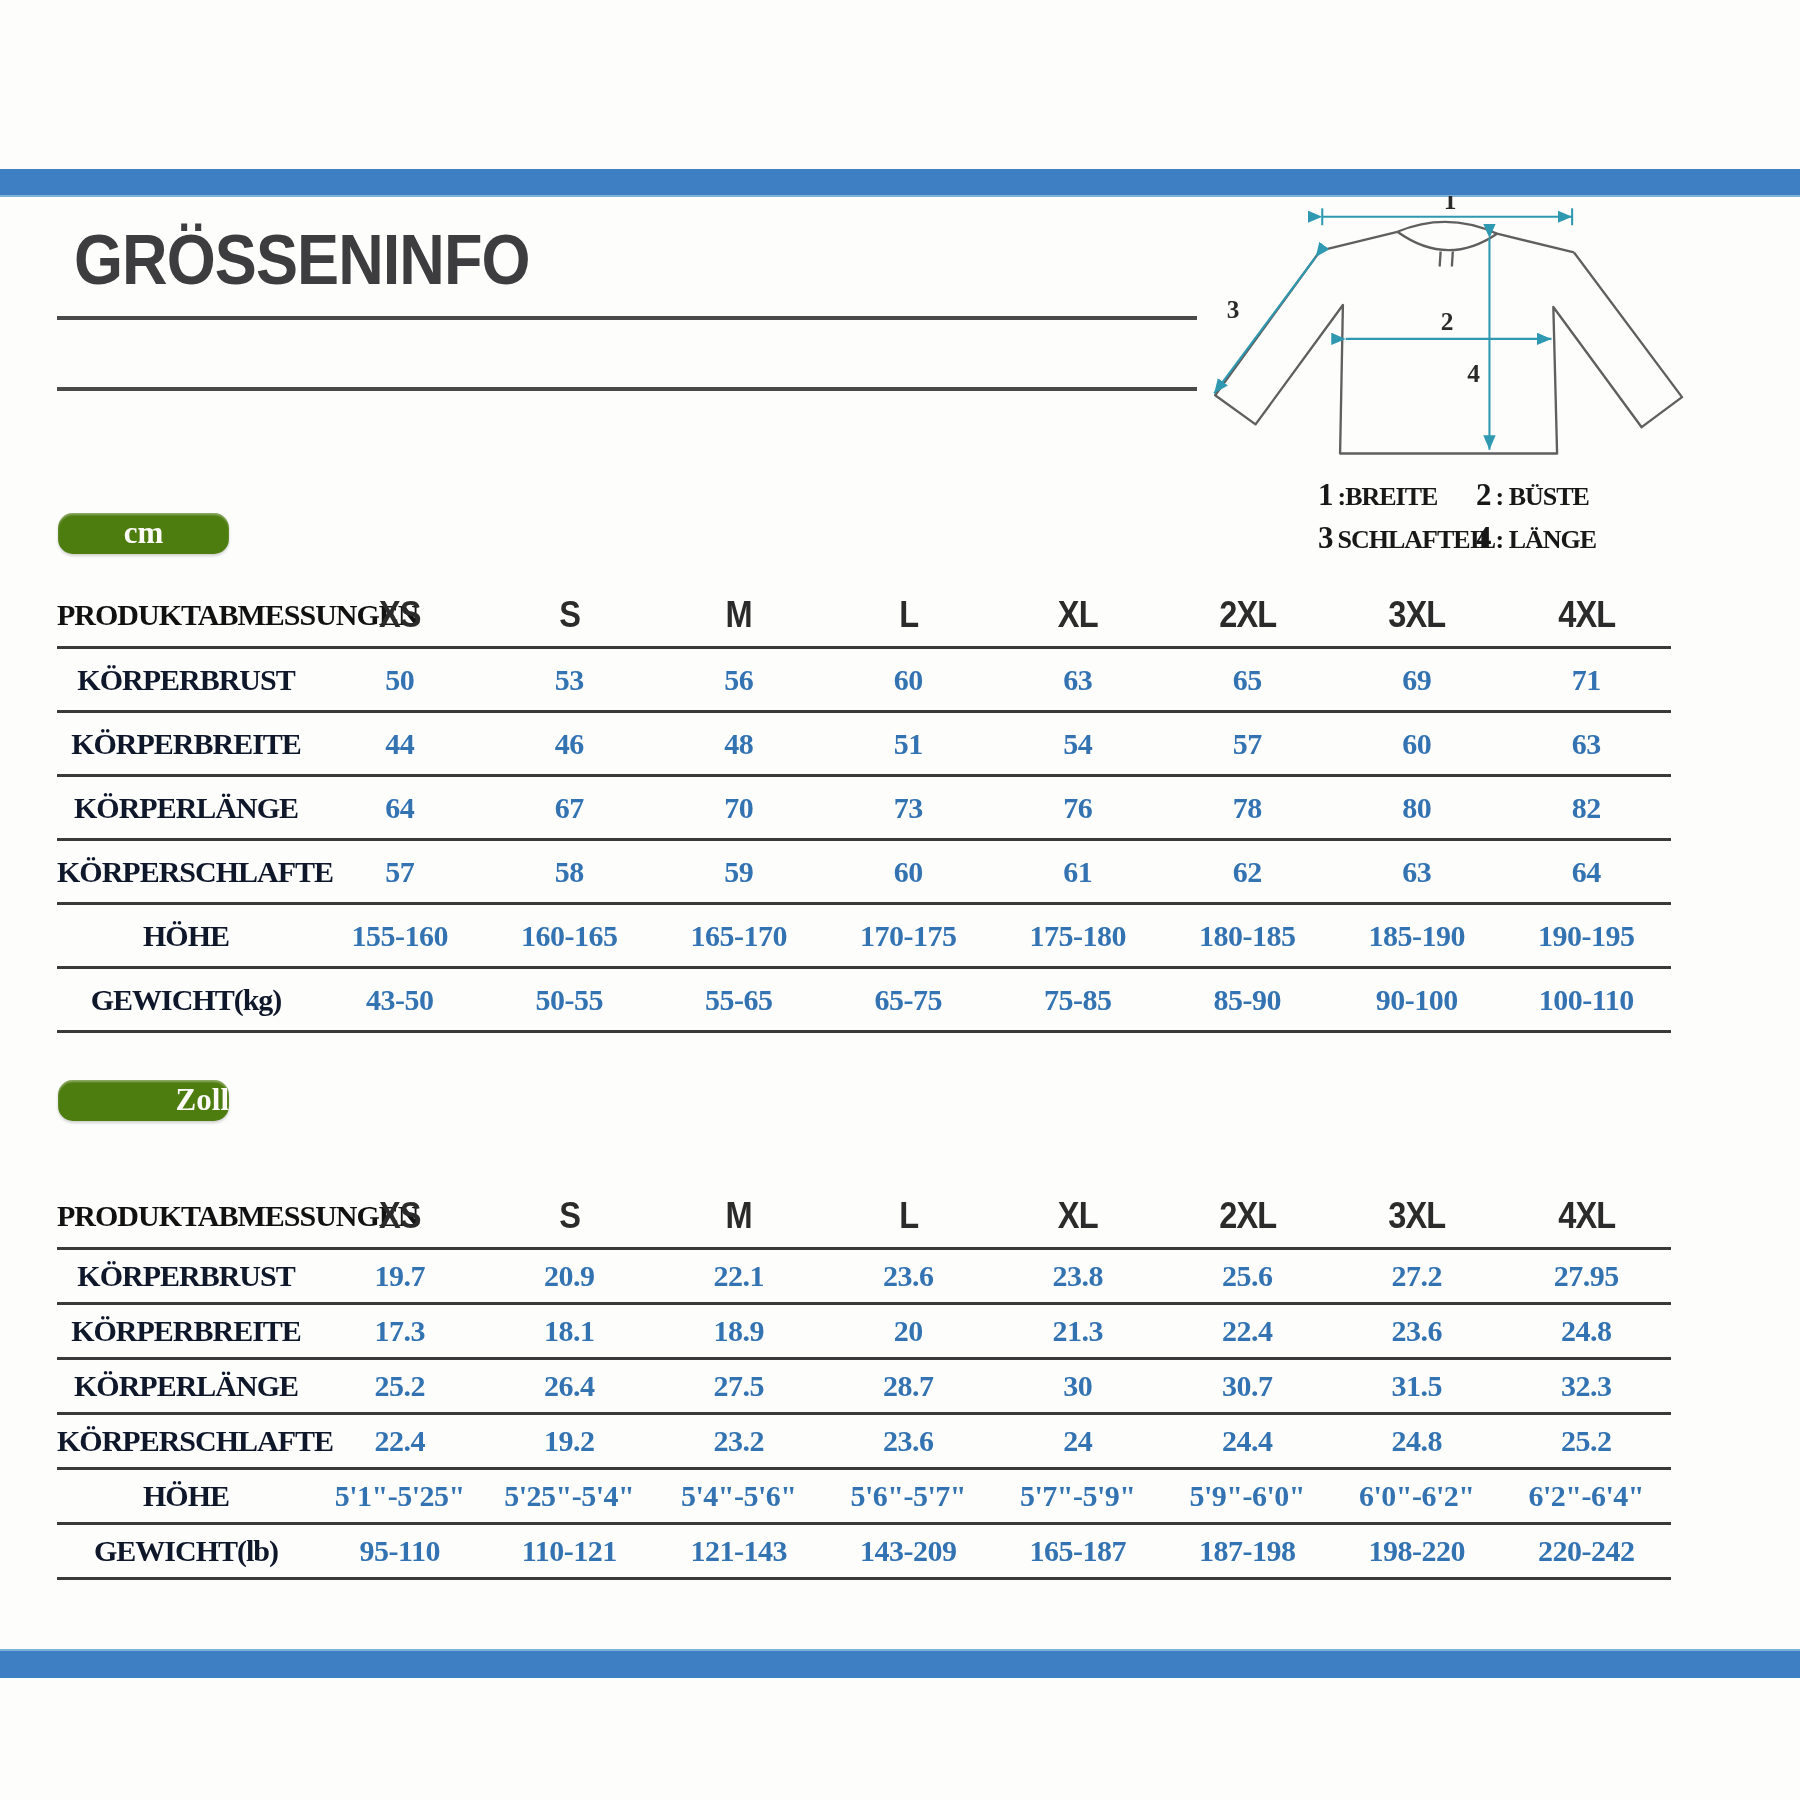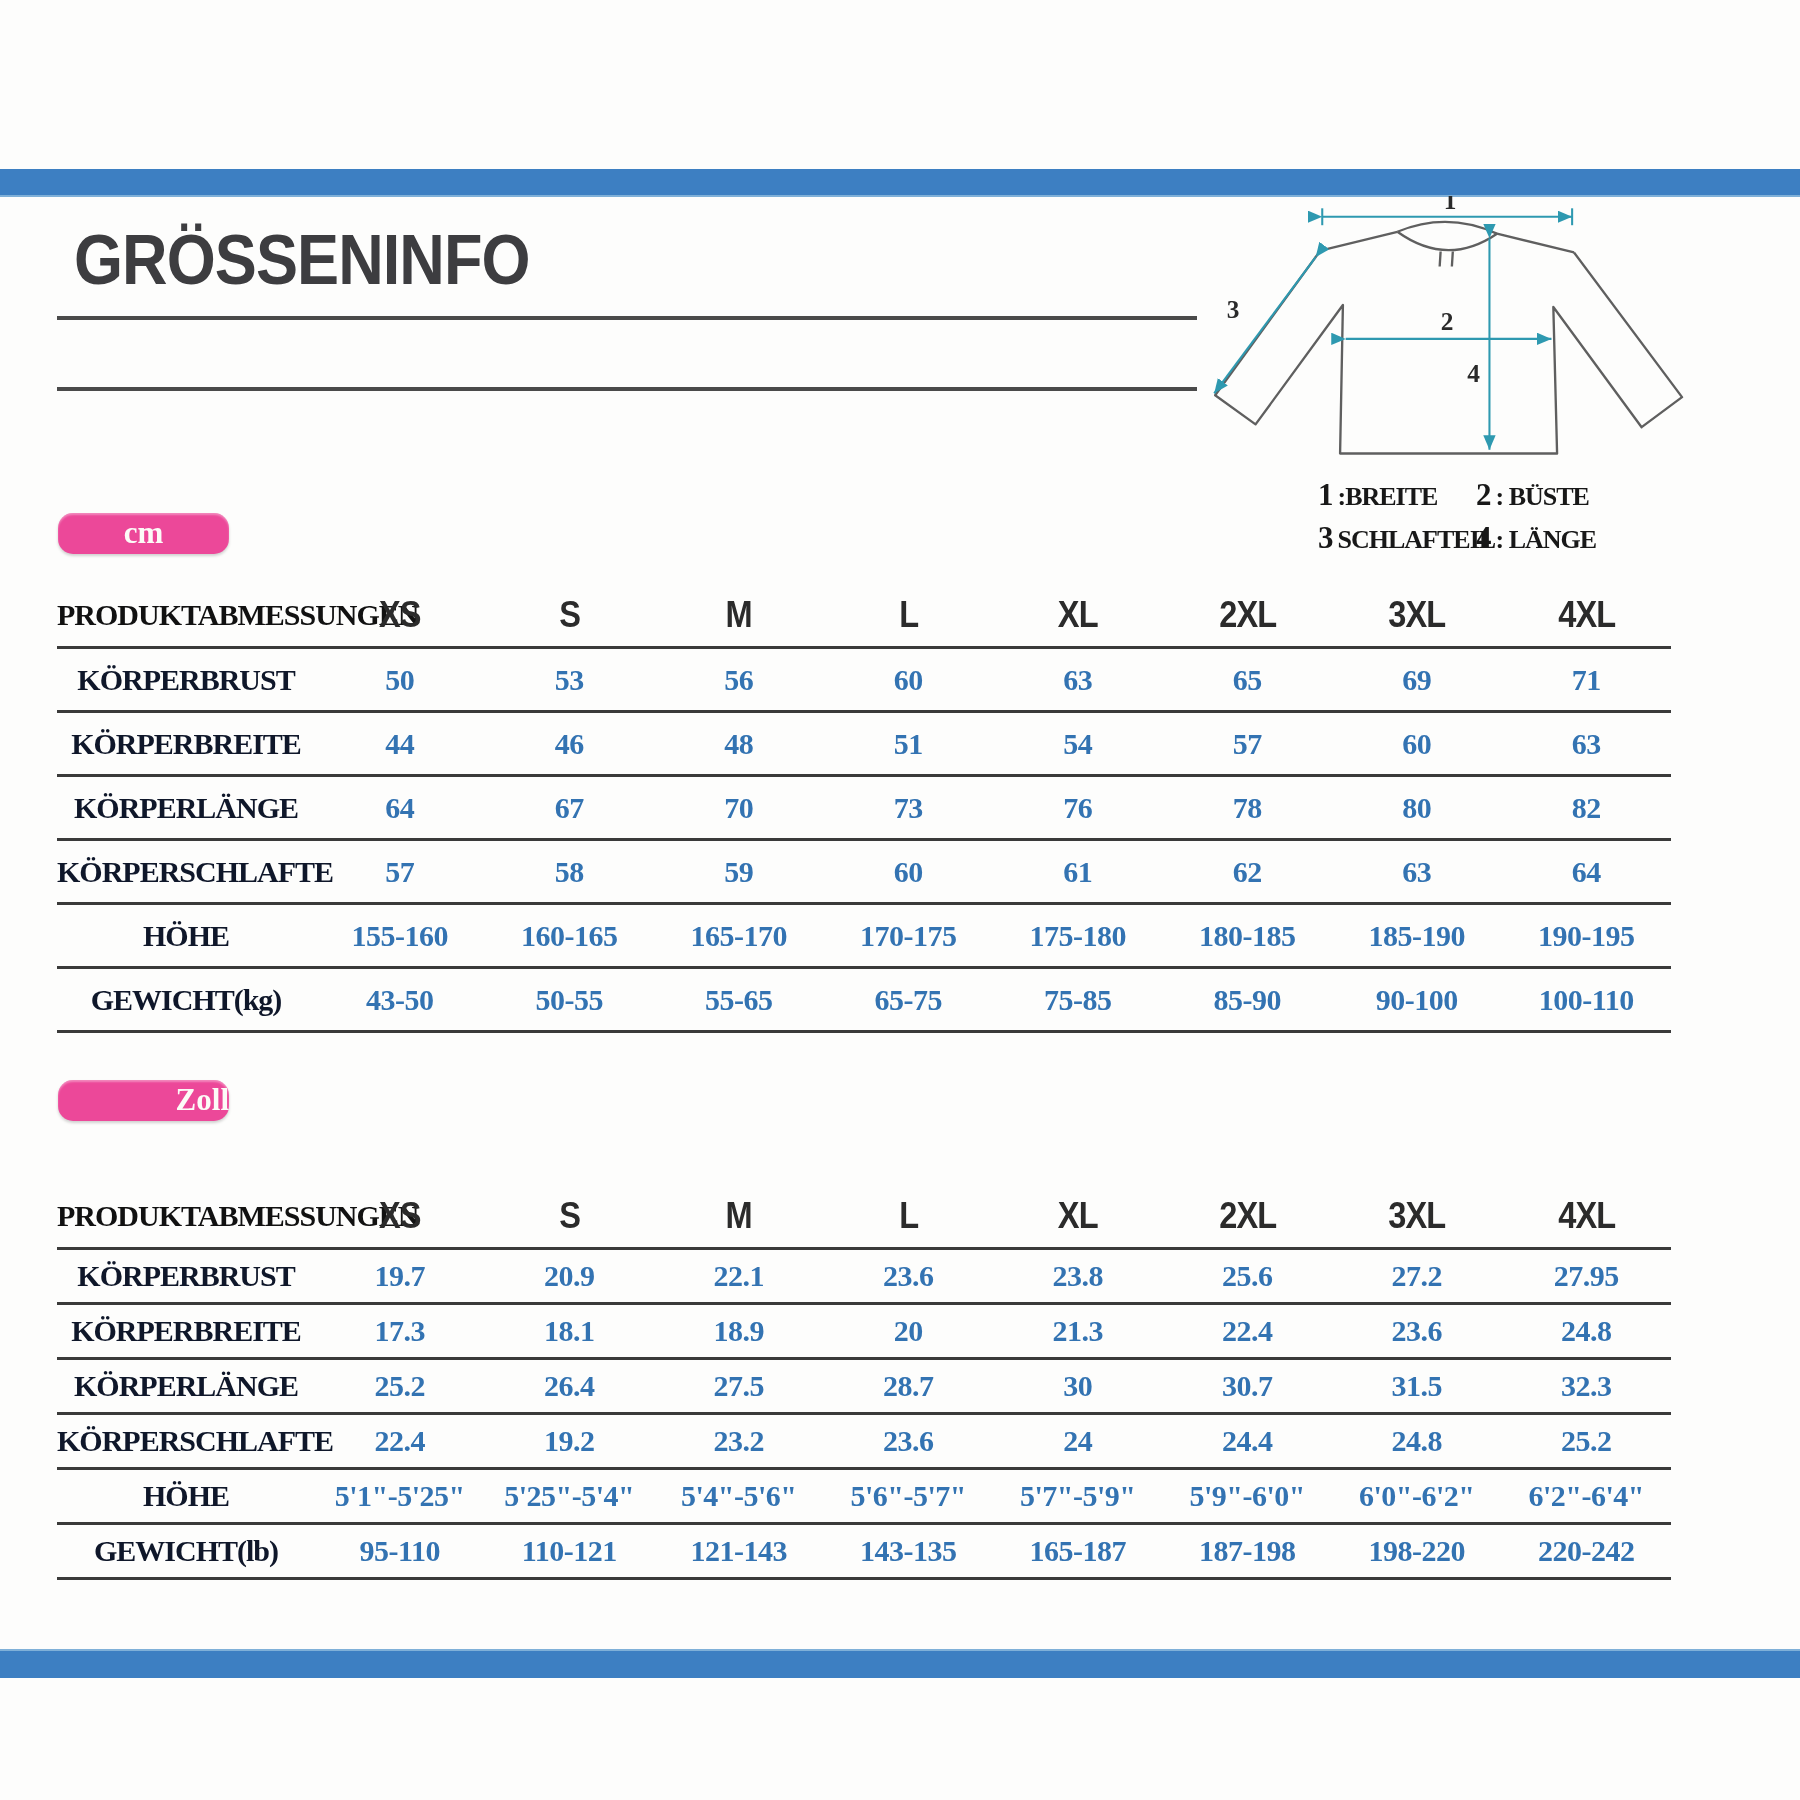--- a/index.html
+++ b/index.html
@@ -18,21 +18,21 @@
   .page-subtitle{position:absolute;left:68px;top:324px;margin:0;font-size:76px;font-weight:bold;
       color:#0c0c0c;letter-spacing:-2px;white-space:nowrap;z-index:2;}
 
   .diagram{position:absolute;left:1140px;top:196px;width:620px;height:282px;}
   .legend{position:absolute;left:1318px;top:470px;display:grid;
       grid-template-columns:158px auto;row-gap:0;color:#181818;z-index:2;}
   .legend-item{display:flex;align-items:baseline;white-space:nowrap;}
   .legend-num{font-size:31px;font-weight:bold;margin-right:4px;}
   .legend-label{font-size:26px;font-weight:bold;letter-spacing:-1px;margin-top:12px;}
 
-  .badge{position:absolute;left:58px;width:171px;height:41px;background:#ec4899;border-radius:15px;
+  .badge{position:absolute;left:58px;width:171px;height:41px;background:#4d7c0f;border-radius:15px;
       color:#fcfbf7;font-size:31px;font-weight:bold;text-align:center;line-height:40px;
       box-shadow:inset 0 2px 2px rgba(255,255,255,.35),0 2px 3px rgba(0,0,0,.18);}
   .badge.cm-pos{top:513px;}
   .badge.zoll-pos{top:1080px;text-align:right;}
 
   .size-table{position:absolute;left:57px;width:1614px;}
   #table-cm{top:584px;}
   #table-zoll{top:1185px;}
   .trow{display:grid;grid-template-columns:258px repeat(8,1fr);align-items:center;
       border-bottom:3px solid #3a3a3a;}
@@ -252,21 +252,21 @@
         <div class="cell value-cell">5'7"-5'9"</div>
         <div class="cell value-cell">5'9"-6'0"</div>
         <div class="cell value-cell">6'0"-6'2"</div>
         <div class="cell value-cell">6'2"-6'4"</div>
       </div>
       <div class="trow data">
         <div class="cell label-cell">GEWICHT(lb)</div>
         <div class="cell value-cell">95-110</div>
         <div class="cell value-cell">110-121</div>
         <div class="cell value-cell">121-143</div>
-        <div class="cell value-cell">143-135</div>
+        <div class="cell value-cell">143-209</div>
         <div class="cell value-cell">165-187</div>
         <div class="cell value-cell">187-198</div>
         <div class="cell value-cell">198-220</div>
         <div class="cell value-cell">220-242</div>
       </div>
     </div>
 
   <div class="hbar bottom"></div>
 </div>
 

